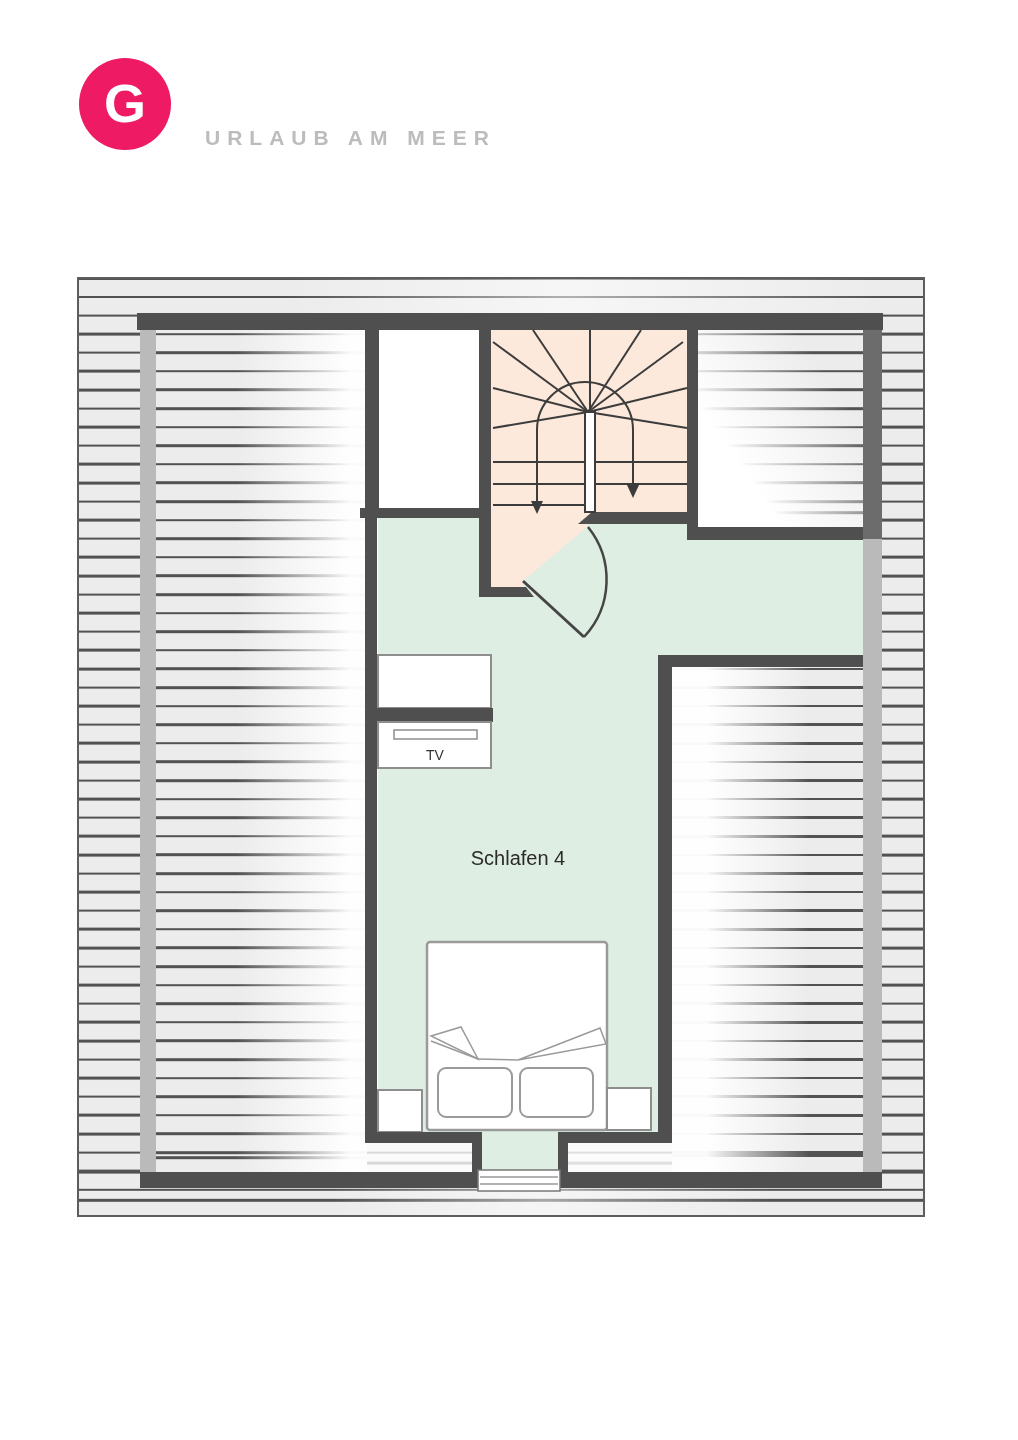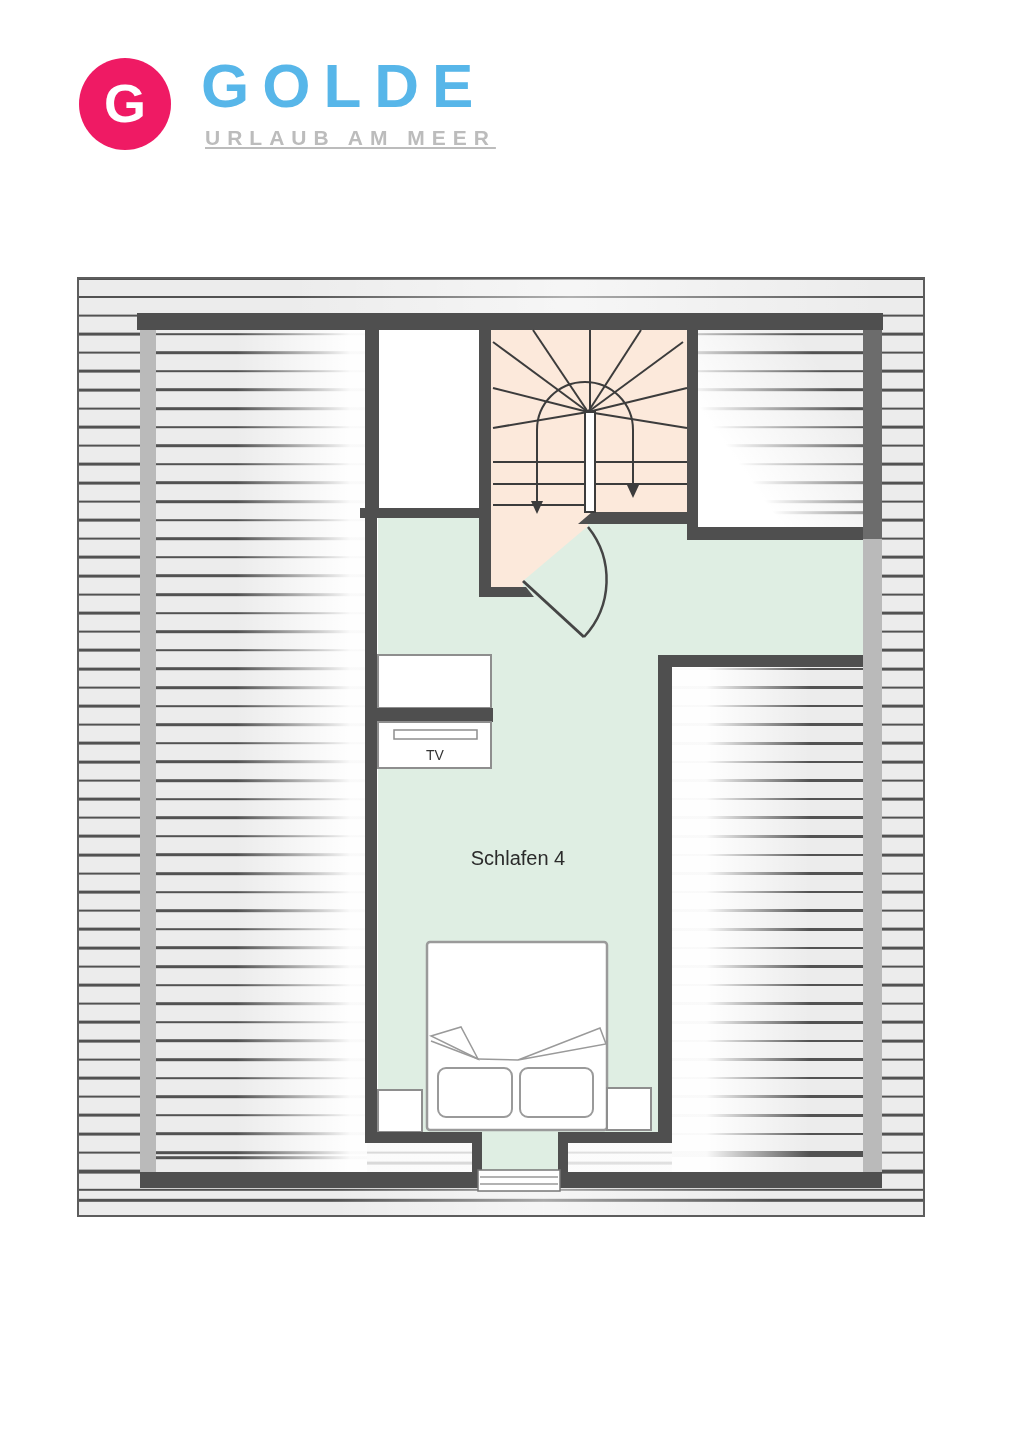--- a/index.html
+++ b/index.html
@@ -6,21 +6,21 @@
   .canvas{position:relative;width:1018px;height:1440px;background:#ffffff;overflow:hidden;
           font-family:"Liberation Sans",sans-serif;}
   
   .logo{position:absolute;left:79px;top:44px;width:420px;height:120px;}
   .logo-badge{position:absolute;left:0;top:14px;width:92px;height:92px;border-radius:50%;
               background:#ef1a64;display:flex;align-items:center;justify-content:center;}
   .logo-badge span{color:#ffffff;font-size:54px;font-weight:bold;transform:translateY(-1px);}
   .brand{position:absolute;left:122px;top:6px;color:#57b6e9;font-size:62px;font-weight:bold;
          letter-spacing:13px;white-space:nowrap;}
   .tagline{position:absolute;left:126px;top:82px;color:#bcbcbc;font-size:21px;font-weight:bold;
-           letter-spacing:7px;white-space:nowrap;text-decoration:underline;}
+           letter-spacing:7px;white-space:nowrap;}
   
   .plan{position:absolute;left:77px;top:277px;width:848px;height:672px;}
   .plan-border{position:absolute;left:0;top:0;width:848px;height:940px;
                border:2px solid #5d5d5d;box-sizing:border-box;pointer-events:none;}
   .hatch{position:absolute;}
   .h{background-image:repeating-linear-gradient(180deg,#525252 0px,#525252 2.6px,#ececec 2.6px,#ececec 18.6px);}
   .band-top{left:0;top:0;width:848px;height:36px;
      background-image:linear-gradient(90deg,rgba(255,255,255,0) 25%,rgba(255,255,255,.55) 58%,rgba(255,255,255,0) 95%),
        repeating-linear-gradient(180deg,#525252 0px,#525252 2.6px,#ececec 2.6px,#ececec 18.6px);}
   .band-left{left:0;top:36px;width:63px;height:875px;background-position:0 -17.4px;}
@@ -57,21 +57,20 @@
   .plan-svg{position:absolute;left:0;top:0;}
 </style>
 </head>
 <body>
 <div class="canvas">
 
   <div class="logo">
     <div class="logo-badge">
       <span>G</span>
     </div>
-    <div class="brand">GOLDE</div>
     <div class="tagline">URLAUB AM MEER</div>
   </div>
 
   <div class="plan">
 
     <div class="hatch h band-top"></div>
     <div class="hatch h band-left"></div>
     <div class="hatch h band-right"></div>
     <div class="hatch band-bottom"></div>
     <div class="hatch inner-left"></div>

